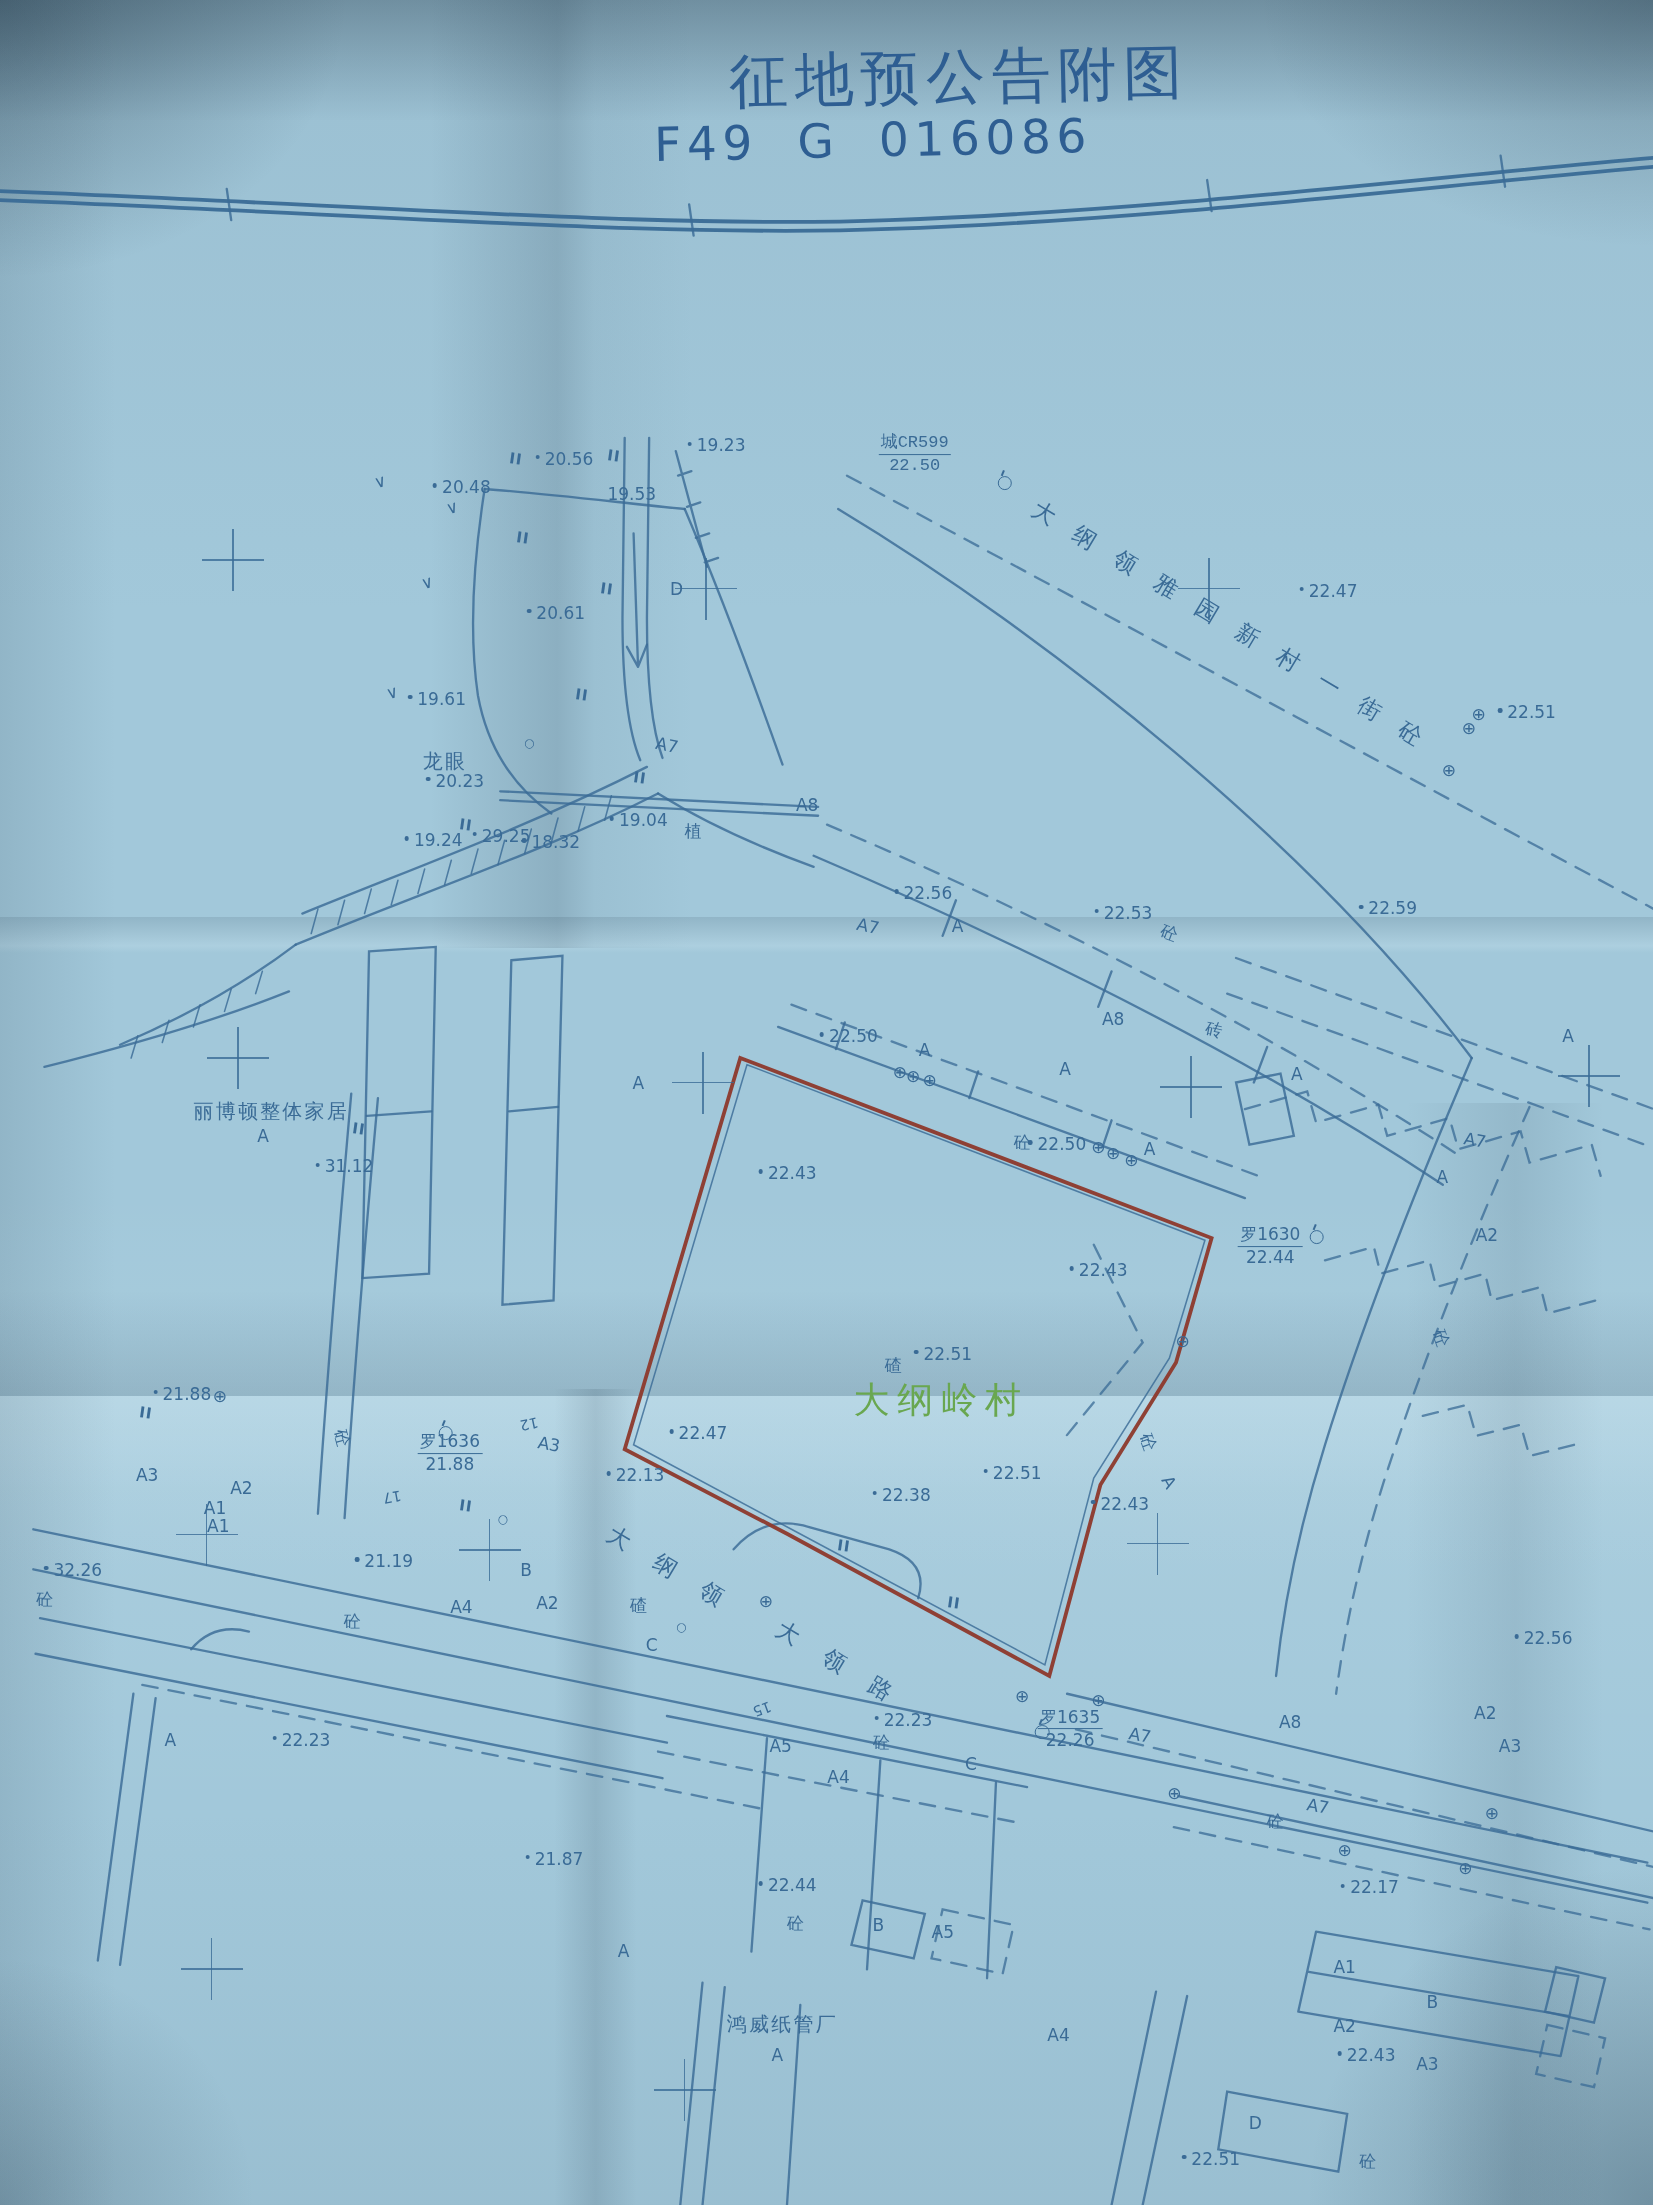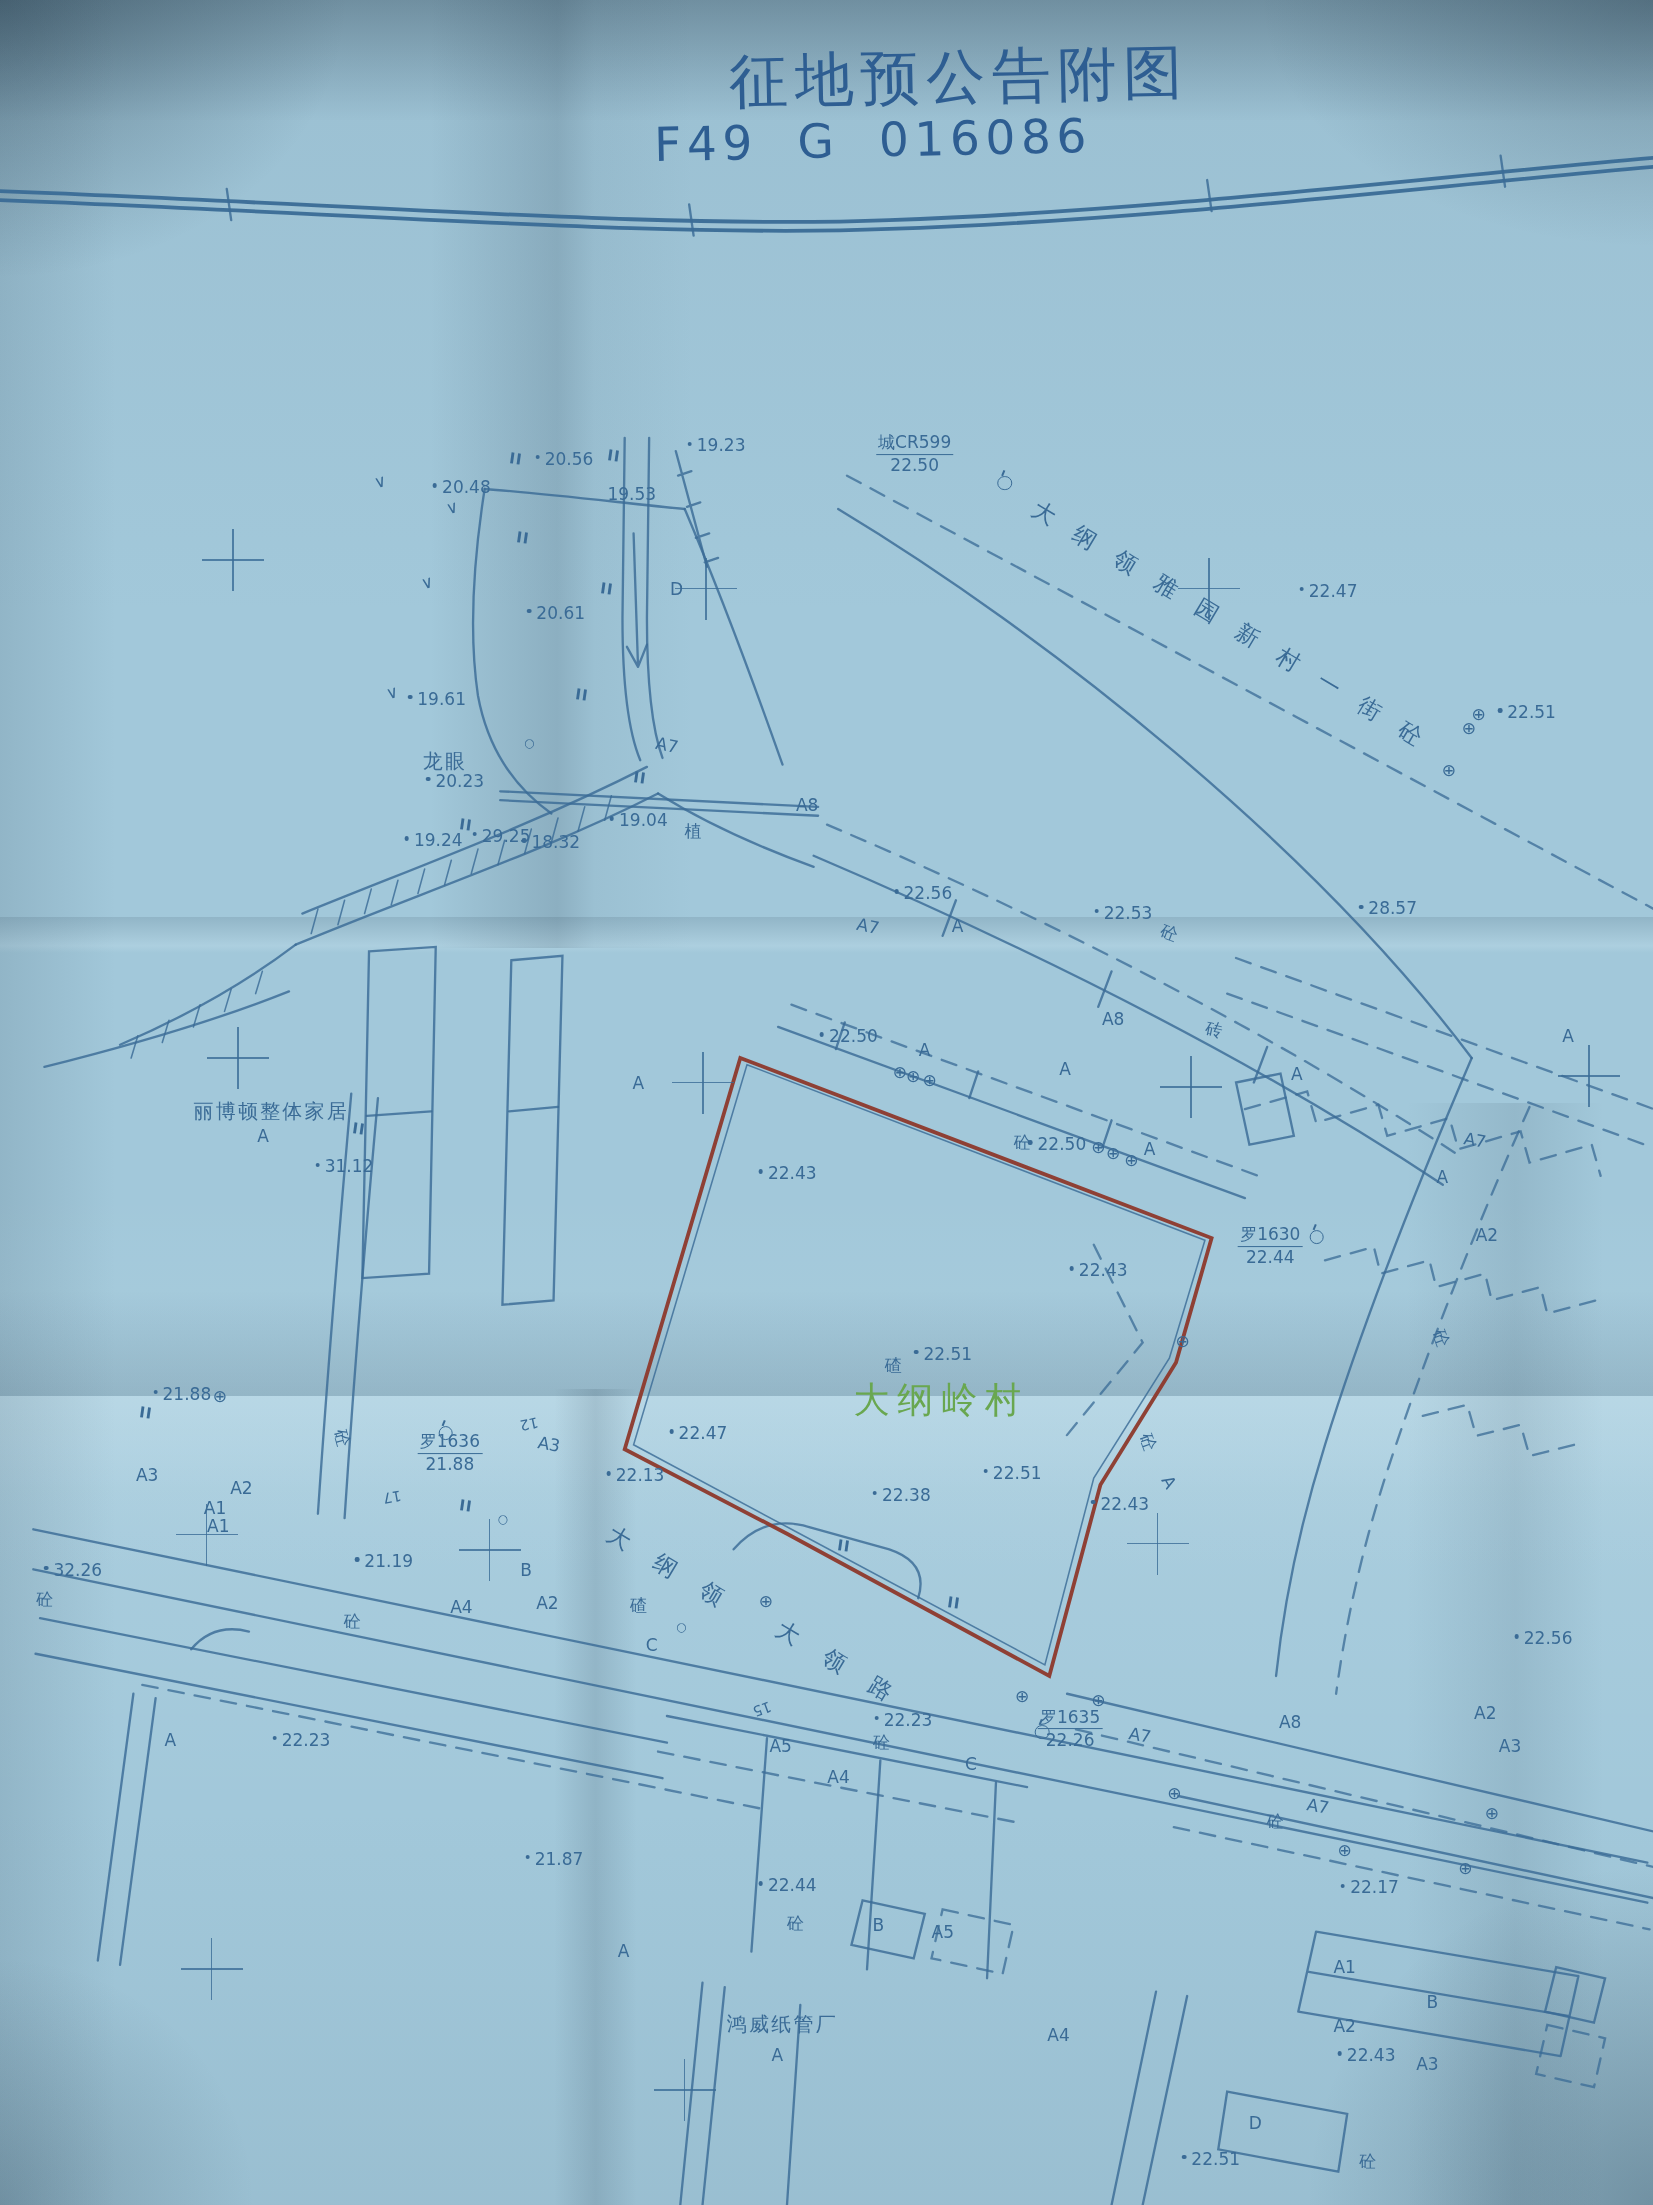--- a/index.html
+++ b/index.html
@@ -190,21 +190,21 @@
       <div class="lbl elev" style="left: 38.9%; top: 37.2%;">19.04</div>
       <div class="lbl mat" style="left: 41.9%; top: 37.7%;">植</div>
       <div class="lbl bld" style="left: 48.8%; top: 36.5%;">A8</div>
       <div class="lbl elev" style="left: 80.6%; top: 26.8%;">22.47</div>
       <div class="lbl elev" style="left: 92.6%; top: 32.3%;">22.51</div>
       <div class="lbl bld" style="transform: translate(-50%, -50%) rotate(12deg); left: 52.5%; top: 42%;">A7</div>
       <div class="lbl elev" style="left: 56.1%; top: 40.5%;">22.56</div>
       <div class="lbl bld" style="left: 57.9%; top: 42%;">A</div>
       <div class="lbl elev" style="left: 68.2%; top: 41.4%;">22.53</div>
       <div class="lbl mat" style="transform: translate(-50%, -50%) rotate(20deg); left: 70.7%; top: 42.3%;">砼</div>
-      <div class="lbl elev" style="left: 84.2%; top: 41.2%;">28.57</div>
+      <div class="lbl elev" style="left: 84.2%; top: 41.2%;">22.59</div>
       <div class="lbl bld" style="left: 67.3%; top: 46.2%;">A8</div>
       <div class="lbl mat" style="transform: translate(-50%, -50%) rotate(12deg); left: 73.4%; top: 46.7%;">砖</div>
       <div class="lbl bld" style="left: 78.4%; top: 48.7%;">A</div>
       <div class="lbl bld" style="left: 94.8%; top: 47%;">A</div>
       <div class="lbl bld" style="transform: translate(-50%, -50%) rotate(10deg); left: 89.2%; top: 51.7%;">A7</div>
       <div class="lbl bld" style="left: 87.2%; top: 53.4%;">A</div>
       <div class="lbl elev" style="left: 51.6%; top: 47%;">22.50</div>
       <div class="lbl bld" style="left: 55.9%; top: 47.6%;">A</div>
       <div class="lbl bld" style="left: 64.4%; top: 48.5%;">A</div>
       <div class="lbl bld" style="left: 69.5%; top: 52.1%;">A</div>
@@ -321,21 +321,21 @@
       <div class="cross" style="left: 73.1%; top: 26.7%;"></div>
       <div class="cross" style="left: 14.4%; top: 48%;"></div>
       <div class="cross" style="left: 42.5%; top: 49.1%;"></div>
       <div class="cross" style="left: 72%; top: 49.3%;"></div>
       <div class="cross" style="left: 96.1%; top: 48.8%;"></div>
       <div class="cross" style="left: 12.5%; top: 69.6%;"></div>
       <div class="cross" style="left: 29.6%; top: 70.3%;"></div>
       <div class="cross" style="left: 70%; top: 70%;"></div>
       <div class="cross" style="left: 12.8%; top: 89.3%;"></div>
       <div class="cross" style="left: 41.4%; top: 94.8%;"></div>
-      <div class="ctrl" style="left: 55.3%; top: 20.6%;">
+      <div class="ctrl" style="left: 55.3%; top: 20.6%; font-family: Liberation Mono, monospace;">
         <span class="nm">城CR599</span>
         <span class="el">22.50</span>
         <span class="cpsym" style="left: calc(50% + 83px); top: calc(50% + 22px);"></span>
       </div>
       <div class="ctrl" style="left: 76.8%; top: 56.5%;">
         <span class="nm">罗1630</span>
         <span class="el">22.44</span>
         <span class="cpsym" style="left: calc(50% + 39px); top: calc(50% - 15.6px);"></span>
       </div>
       <div class="ctrl" style="left: 27.2%; top: 65.9%;">

